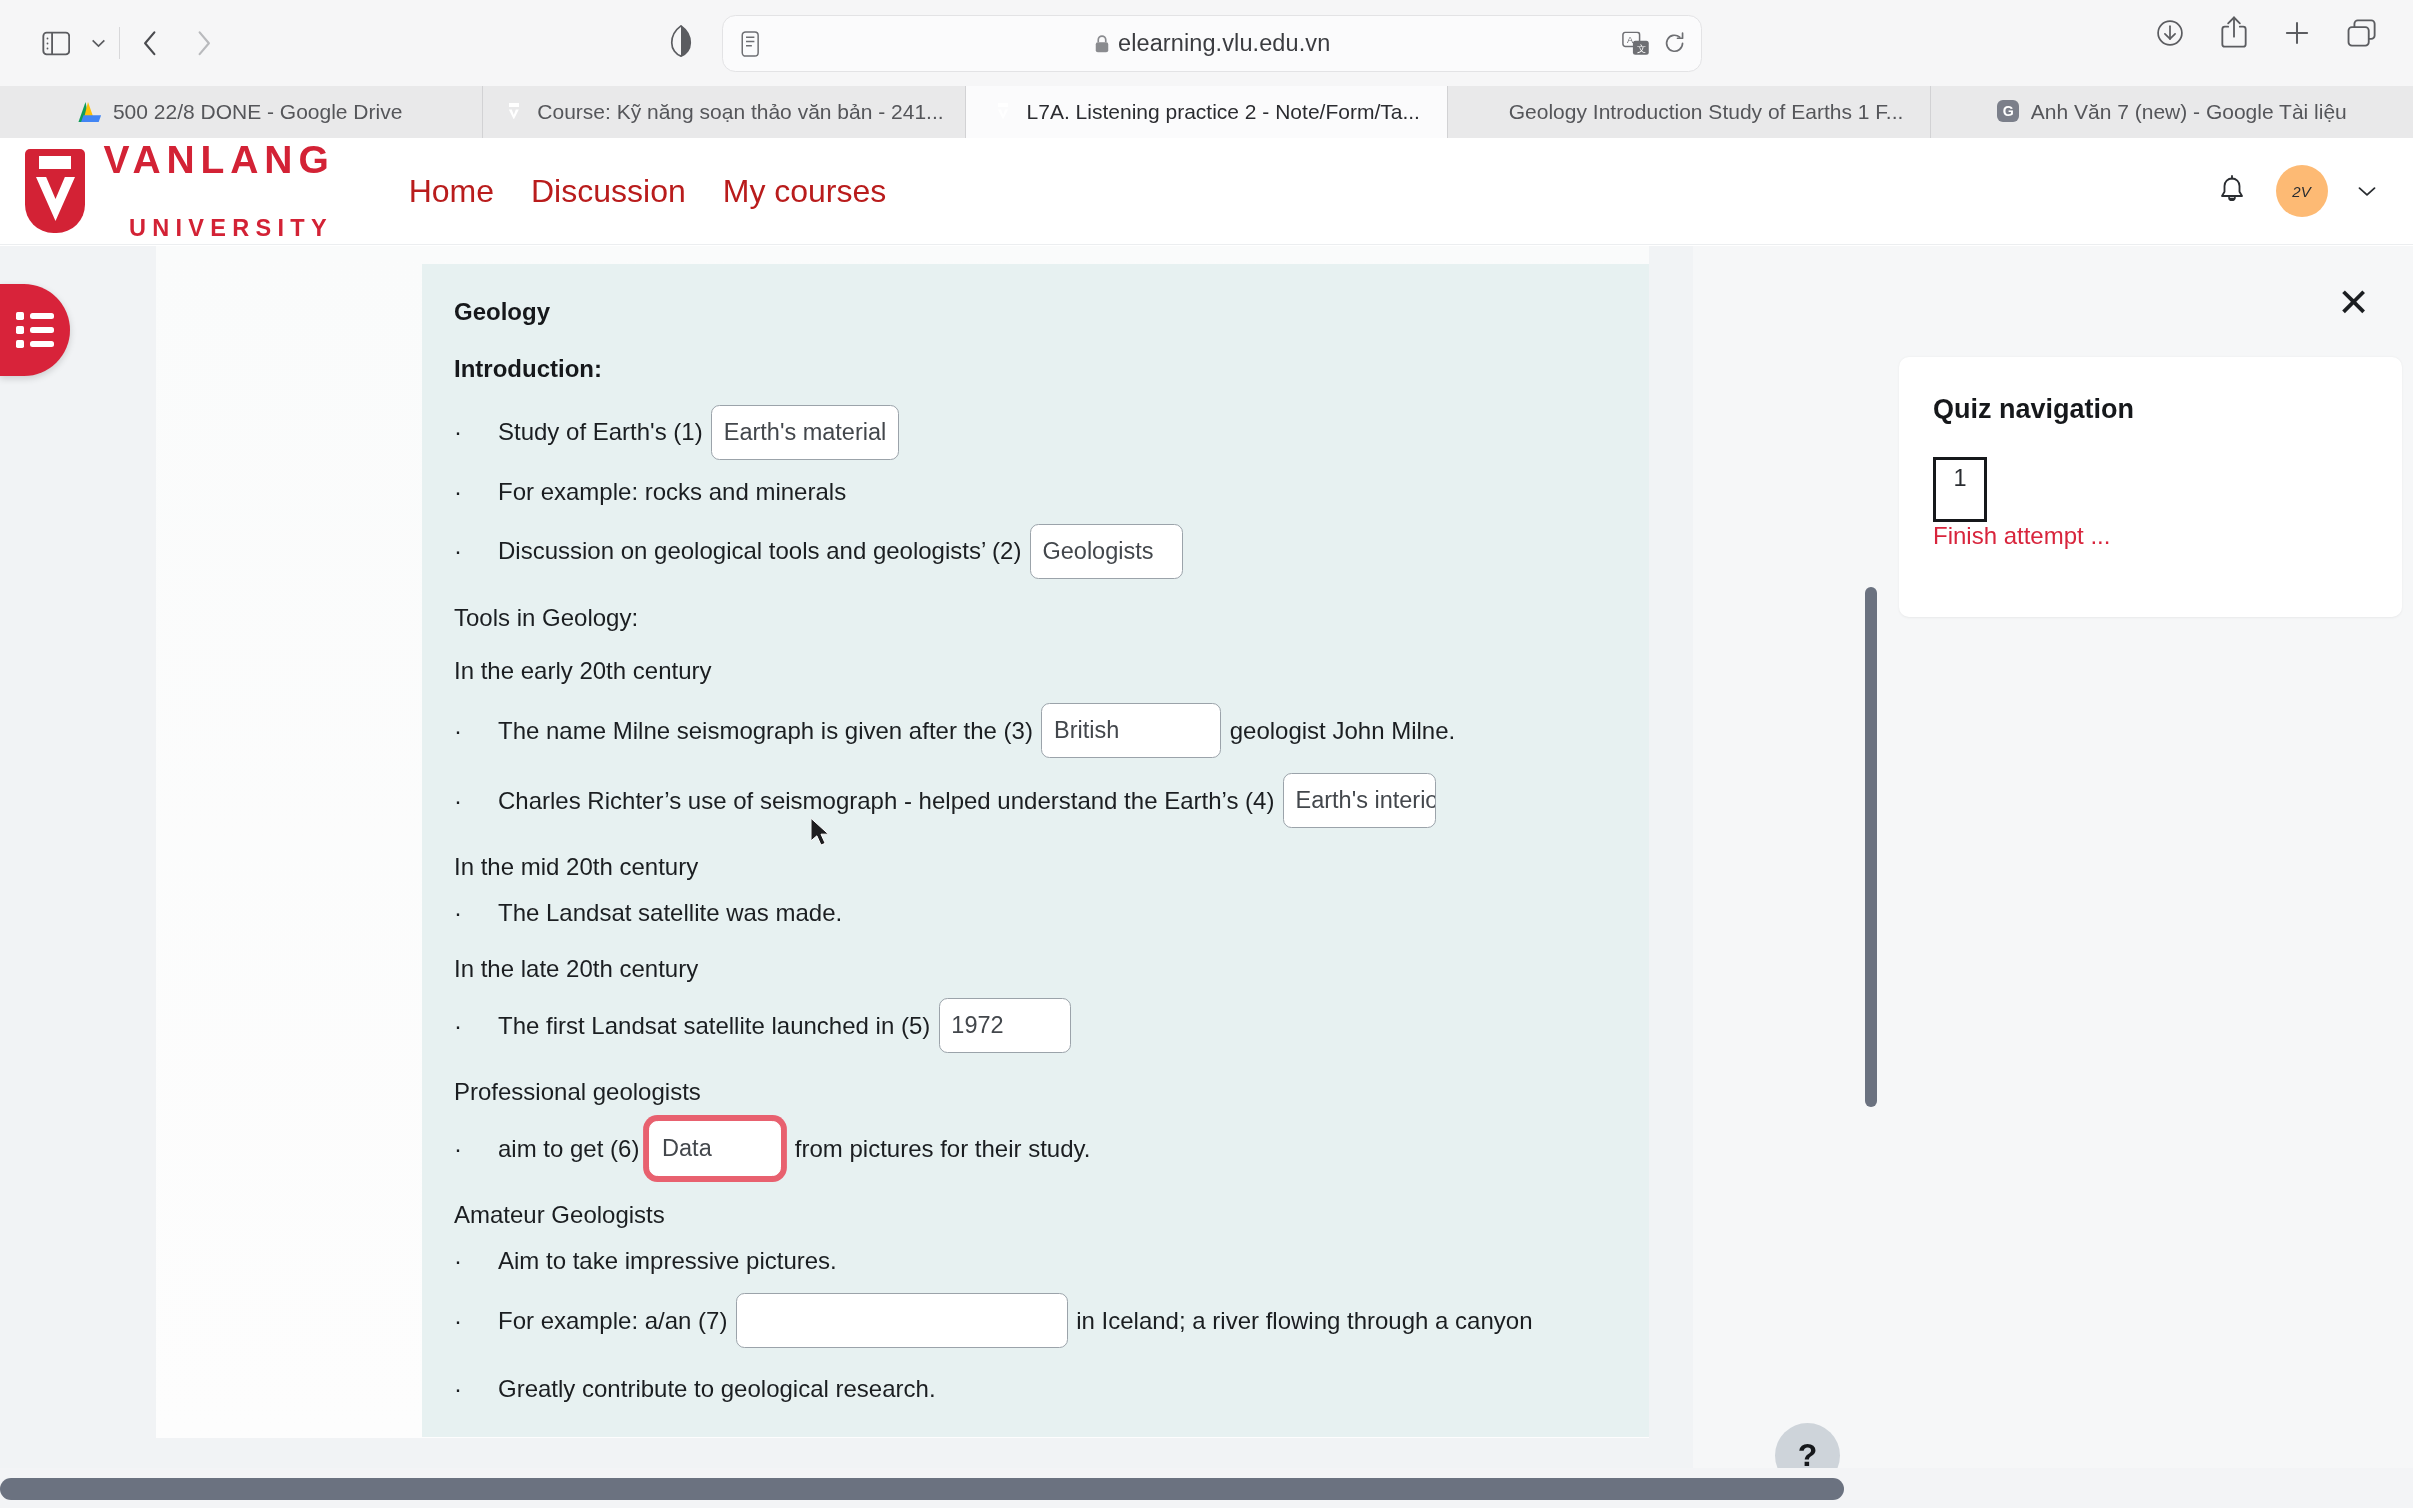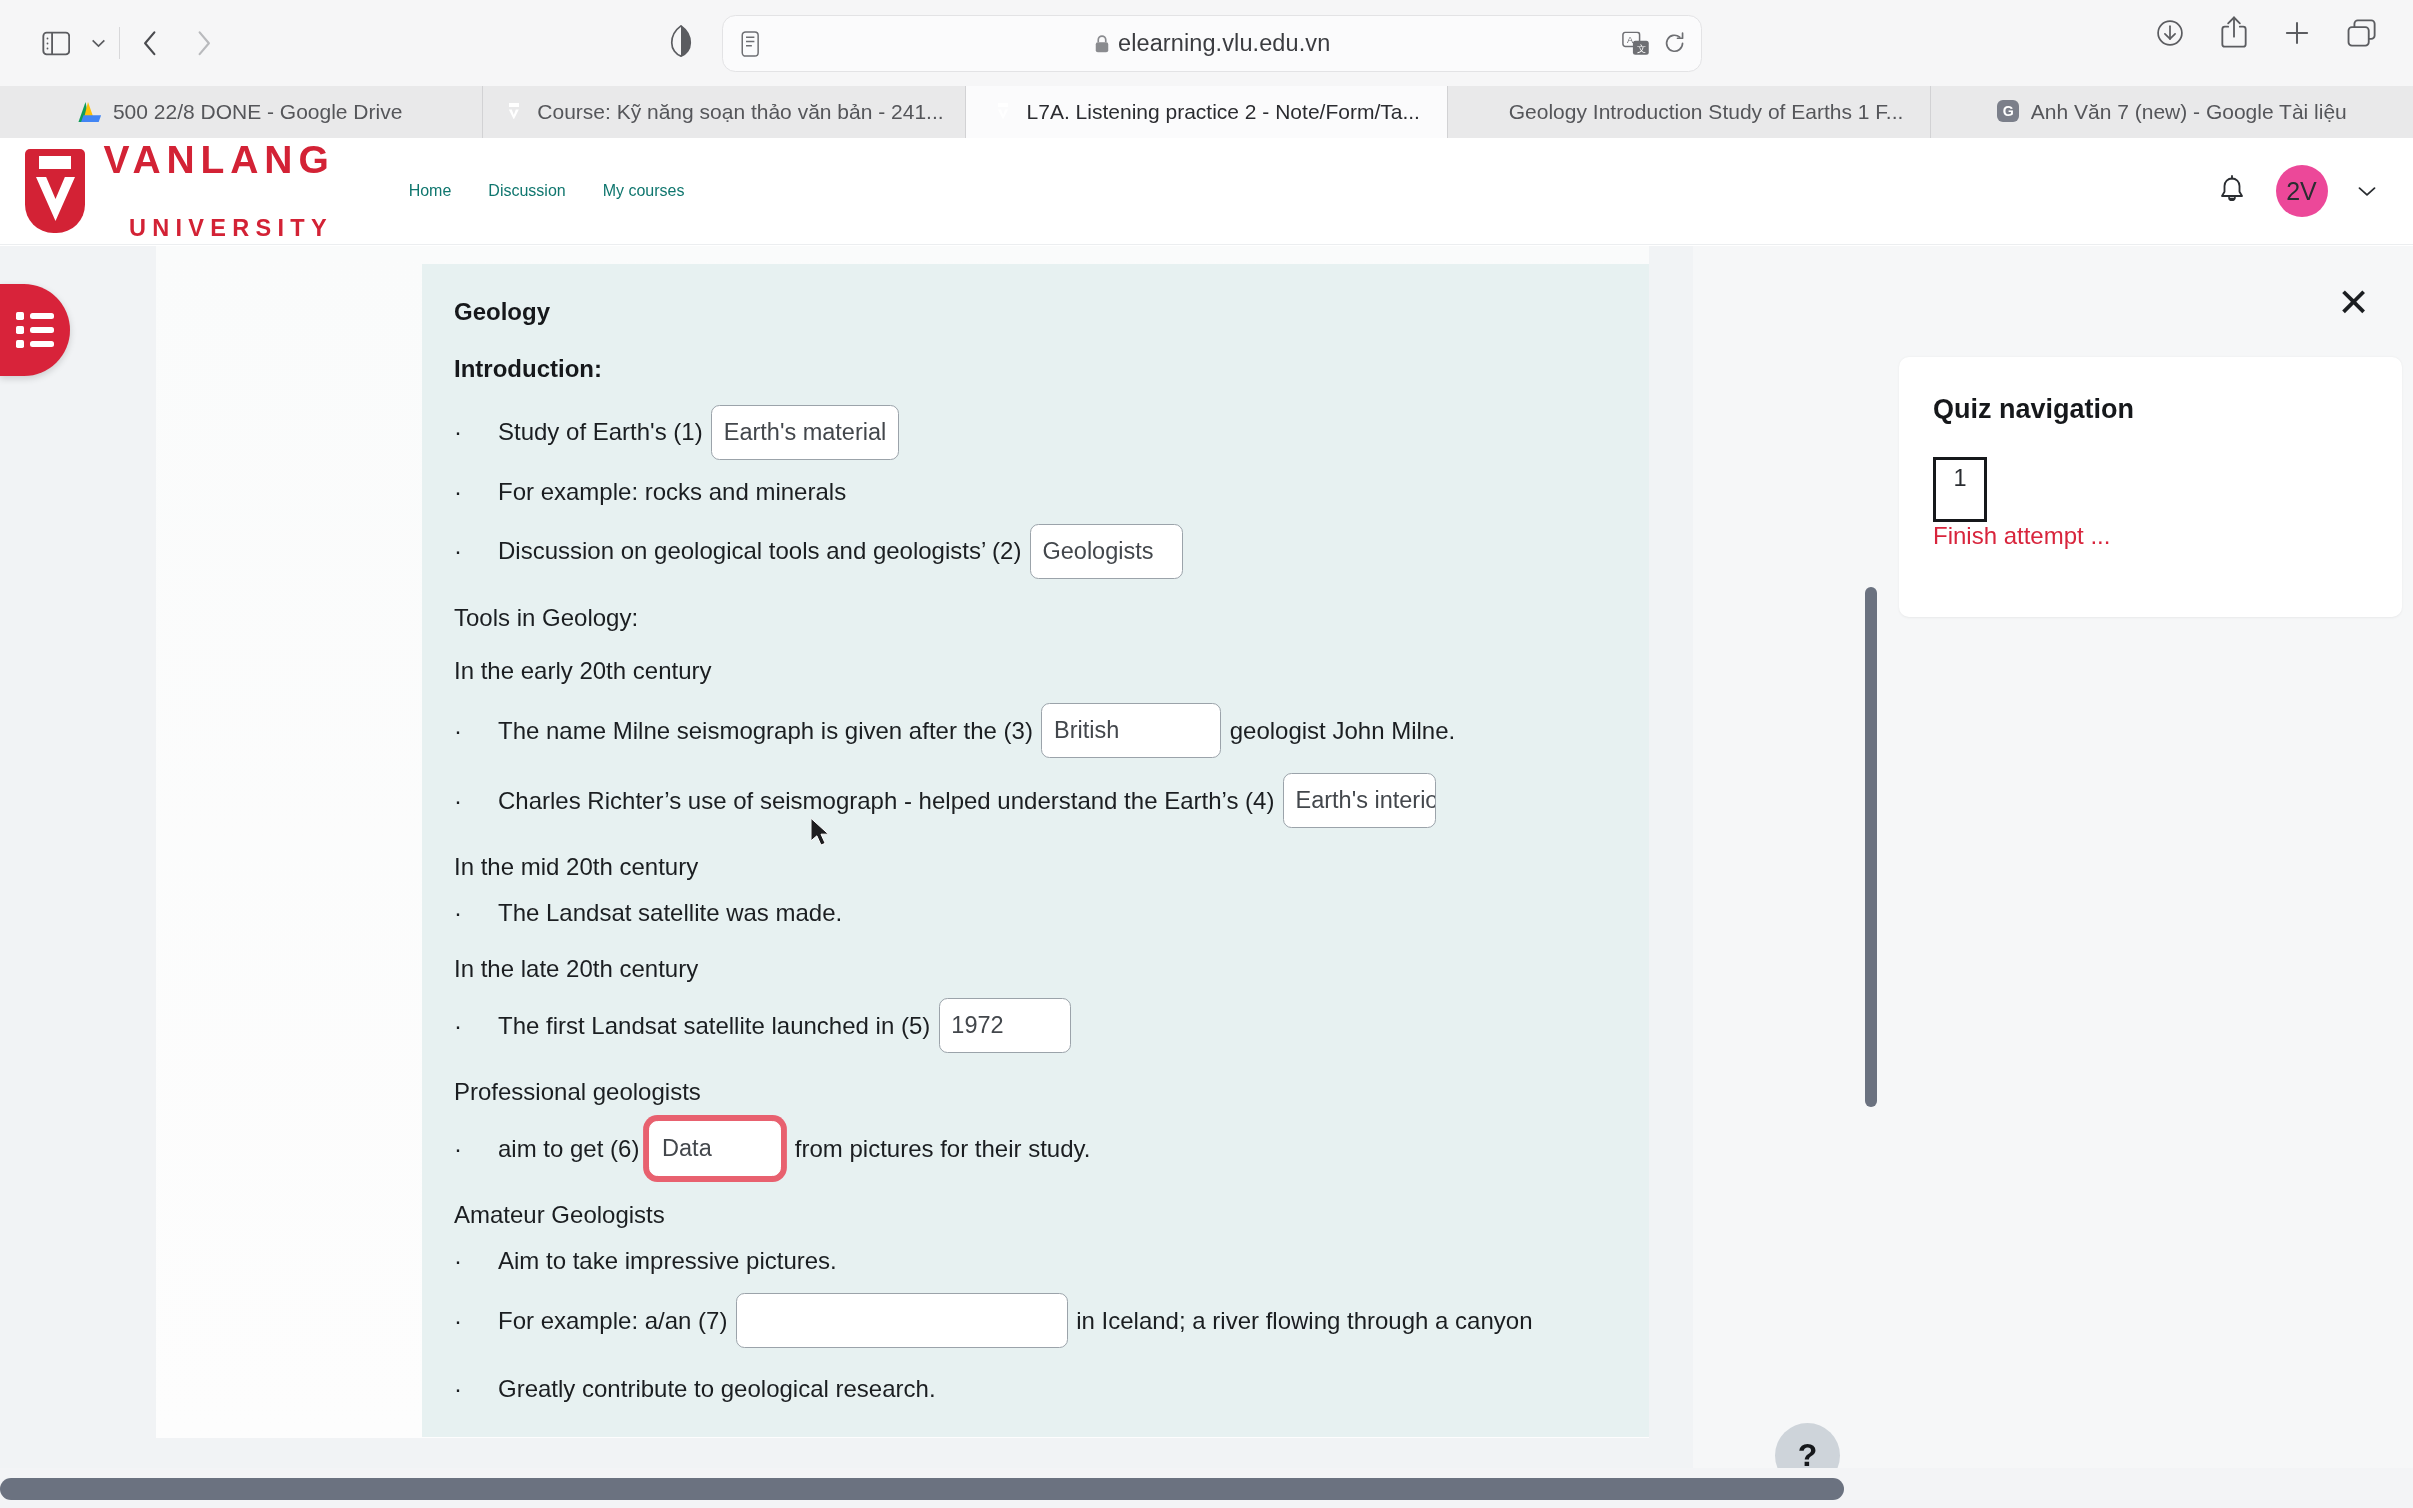--- a/index.html
+++ b/index.html
@@ -155,31 +155,32 @@
     letter-spacing: 5.9px; line-height: 1.02;
   }
   .logo-bottom {
     font-size: 23.5px; font-weight: bold; color: #d32235;
     letter-spacing: 6.3px; line-height: 1.1; text-align: right;
     padding-right: 1.7px;
     margin-top: 36px;
   }
   .mainnav { display: flex; align-items: center; gap: 37px; margin-left: 74px; }
   .mainnav a {
-    font-size: 16px; color: #0f766e; text-decoration: none;
+    font-size: 32px; color: #b91c1c; text-decoration: none;
   }
   .header-right {
     position: absolute; right: 35px; top: 50%; transform: translateY(-50%);
     display: flex; align-items: center; gap: 28.5px;
   }
   .avatar {
     width: 52px; height: 52px; border-radius: 50%;
-    background: #ec4899; color: #2a2d31;
+    background: #fdba74; color: #2a2d31;
     display: flex; align-items: center; justify-content: center;
-    font-size: 25px;
+    font-size: 15px;
+    font-style: italic;
   }
 
   
   .page-body {
     position: absolute; top: 246px; left: 0;
     width: 2413px; height: 1224px;
     background: #f1f3f5;
     padding-left: 24px;
   }
 

